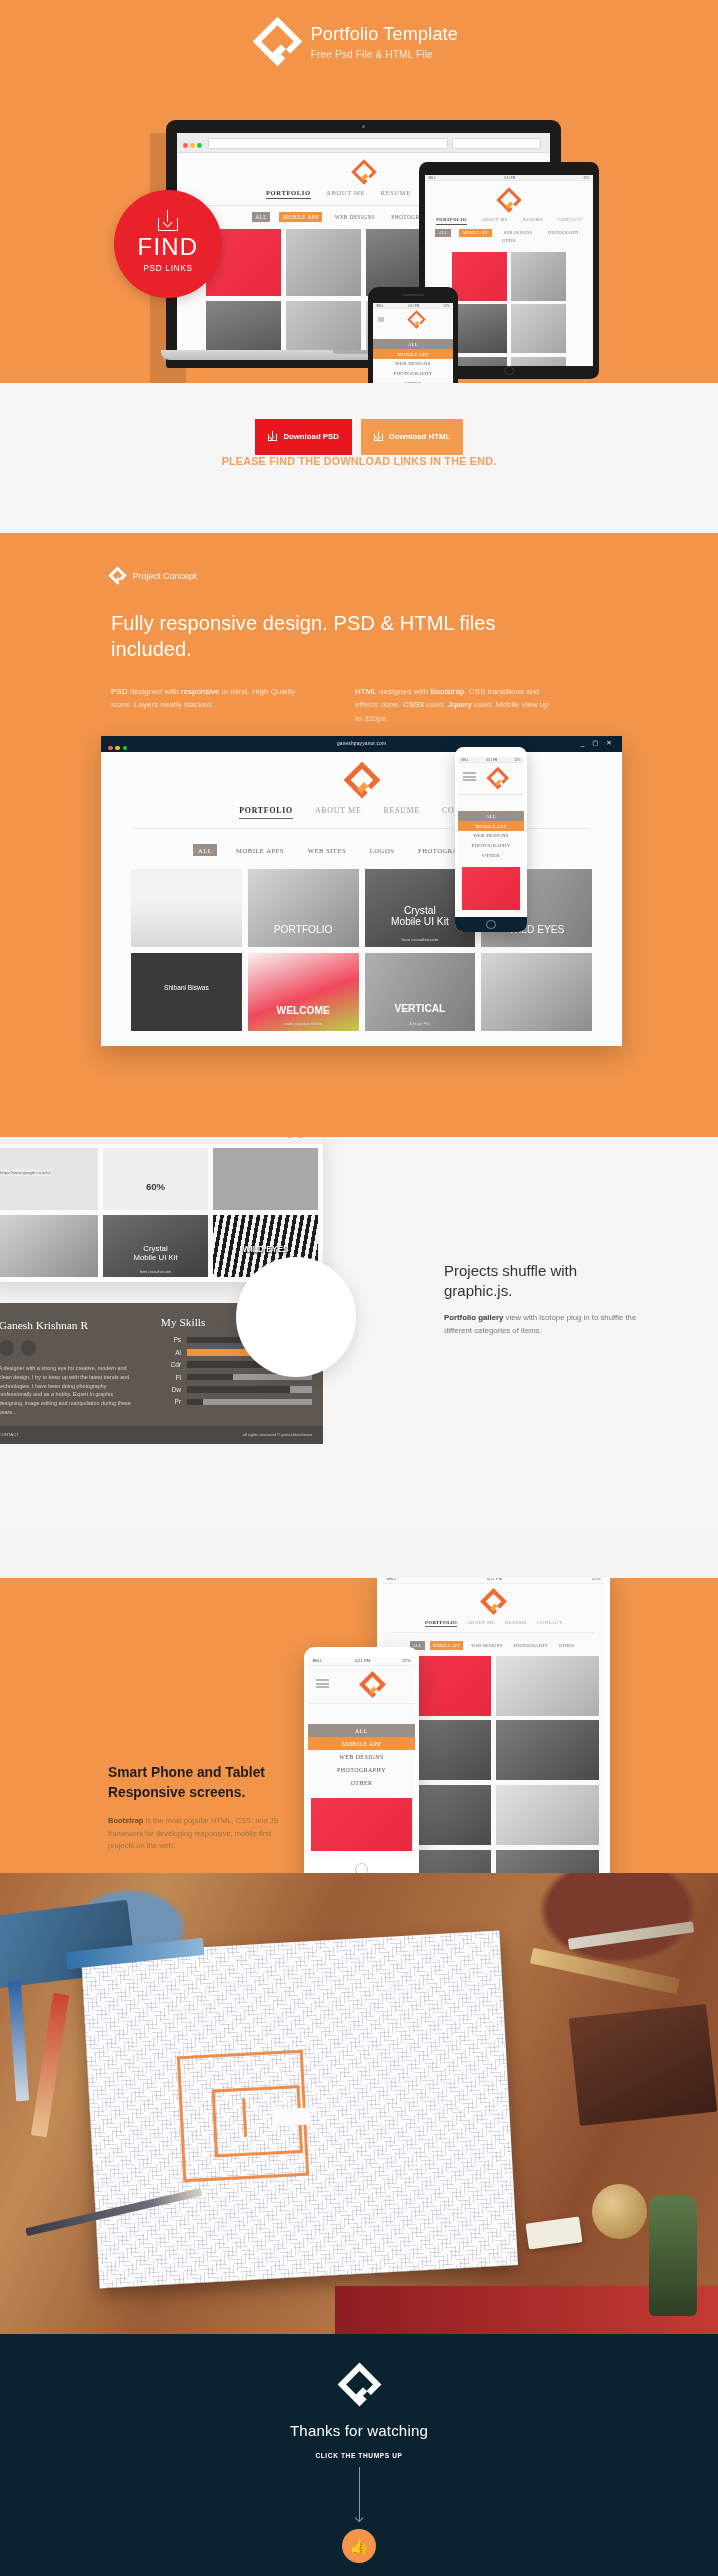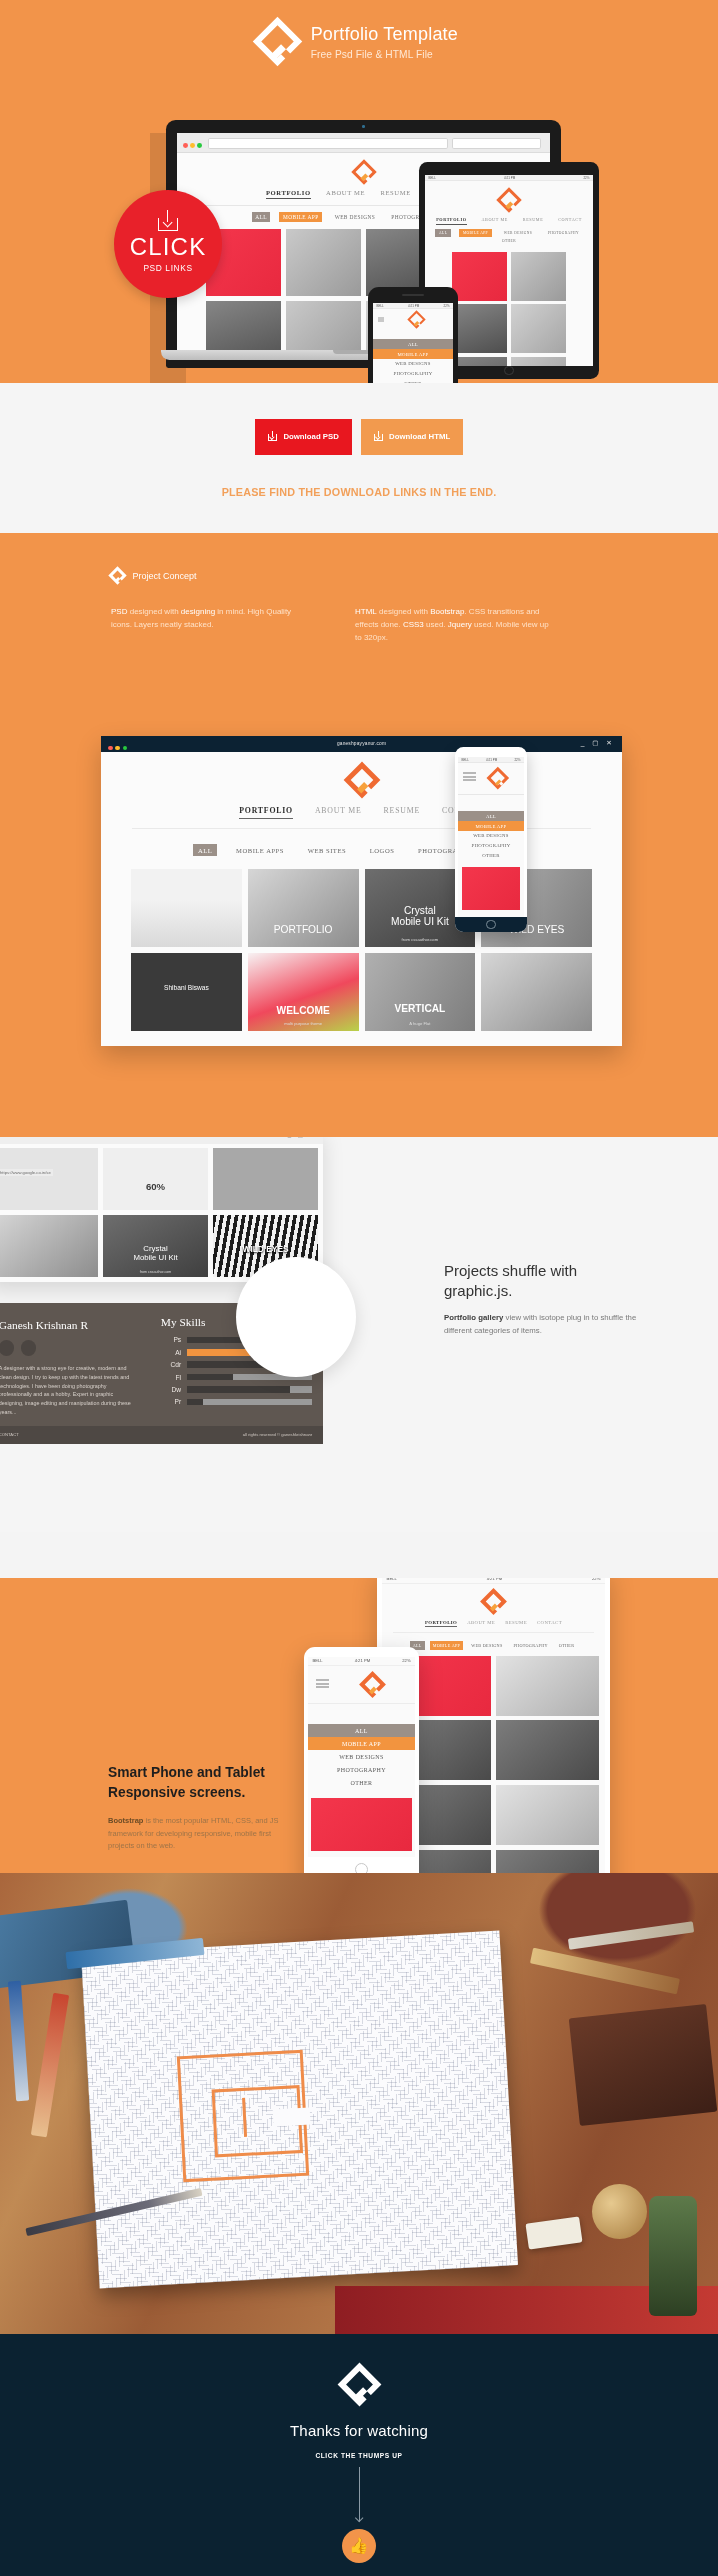--- a/index.html
+++ b/index.html
@@ -93,21 +93,21 @@
   #downloads{top:383px;height:150px;background:#f5f5f5;}
   .dl-row{text-align:center;padding-top:36px;}
   .btn{display:inline-block;vertical-align:top;border:none;color:#fff;font-size:7.8px;font-weight:bold;
     padding:0 13px;height:36px;line-height:36px;cursor:pointer;font-family:"Liberation Sans",sans-serif;}
   .btn .ic{display:inline-block;width:9.6px;height:9.6px;position:relative;margin-right:6px;vertical-align:-1.8px;}
   .btn .ic .bx{position:absolute;left:0;bottom:0;width:9.6px;height:6.6px;border:0.9px solid #fff;border-top:none;}
   .btn .ic .ar{position:absolute;left:4.2px;top:0;width:0.9px;height:6px;background:#fff;}
   .btn .ic .ah{position:absolute;left:2.4px;top:3.6px;width:3.6px;height:3.6px;border-right:0.9px solid #fff;border-bottom:0.9px solid #fff;transform:rotate(45deg);}
   .btn.psd{background:#e8171f;}
   .btn.html{background:#f29a4e;margin-left:6px;}
-  .dl-note{text-align:center;margin-top:31px;color:#f2a05a;font-size:10.8px;font-weight:bold;letter-spacing:0.2px;}
+  .dl-note{text-align:center;color:#f2a05a;font-size:10.8px;font-weight:bold;letter-spacing:0.2px;}
 
   
   #concept{top:533px;height:604px;background:#f2944a;}
   .kicker{display:flex;align-items:center;padding:36px 0 0 111px;}
   .kicker .ic{width:13px;height:13px;transform:rotate(45deg);position:relative;margin-right:8.4px;}
   .kicker .ic .a{position:absolute;inset:0;border:3px solid #fff;}
   .kicker .ic .b{position:absolute;right:-0.6px;top:50%;width:7.2px;height:3px;background:#f2944a;}
   .kicker .ic .c{position:absolute;right:2.4px;top:50%;width:3px;height:5.4px;background:#fff;}
   .kicker .t{color:#fff;font-size:9px;font-weight:300;}
   .c-h2{color:#fff;font-size:20px;font-weight:300;line-height:1.28;margin:29px 0 0 111px;max-width:467px;letter-spacing:0.1px;}
@@ -391,21 +391,21 @@
 
     </div>
   </div>
 
   <div class="free-badge">
     <div class="dl">
         <span class="bx"></span>
         <span class="ar"></span>
         <span class="ah"></span>
       </div>
-    <div class="big">CLICK</div>
+    <div class="big">FIND</div>
     <div class="small">PSD LINKS</div>
   </div>
 </div>
 
 <div class="sect" id="downloads">
   <div class="dl-row">
     <button class="btn psd">
       <span class="ic"><span class="bx"></span><span class="ar"></span><span class="ah"></span></span><span>Download PSD</span>
     </button>
     <button class="btn html">
@@ -417,23 +417,24 @@
 
 <div class="sect" id="concept">
   <div class="kicker">
     <span class="ic">
         <span class="a"></span>
         <span class="b"></span>
         <span class="c"></span>
       </span>
     <span class="t">Project Concept</span>
   </div>
+  <h2 class="c-h2">Fully responsive design. PSD &amp; HTML files included.</h2>
   <div class="c-cols">
     <div class="c-col">
-      <b>PSD</b><span> designed with </span><b>designing</b><span> in mind. High Quality icons. Layers neatly stacked.</span>
+      <b>PSD</b><span> designed with </span><b>responsive</b><span> in mind. High Quality icons. Layers neatly stacked.</span>
     </div>
     <div class="c-col">
       <b>HTML</b><span> designed with </span><b>Bootstrap</b><span>. CSS transitions and effects done. </span><b>CSS3</b><span> used. </span><b>Jquery</b><span> used. Mobile view up to 320px.</span>
     </div>
   </div>
 
   <div class="win">
     <div class="win-bar">
       <span class="dots"><i class="r"></i><i class="y"></i><i class="g"></i></span>
       <span class="ttl">ganeshpayyanur.com</span>

